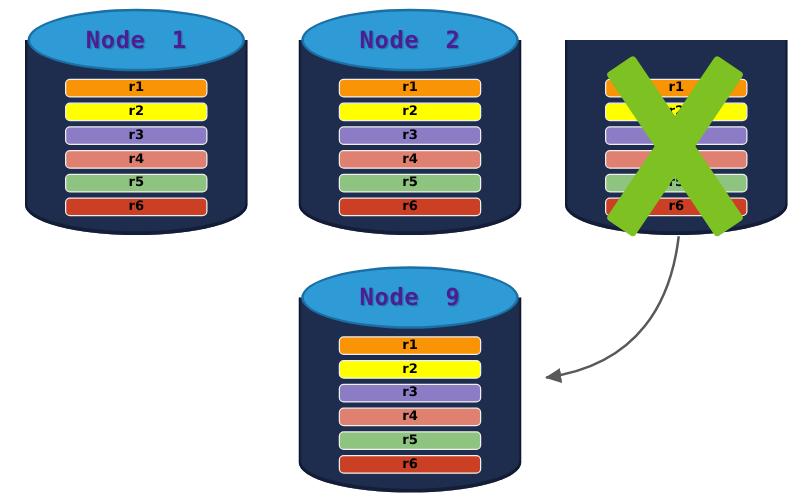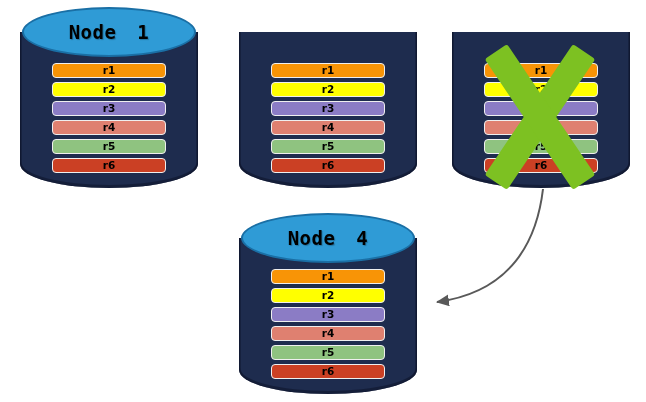--- a/index.html
+++ b/index.html
@@ -22,21 +22,21 @@
   .cyl-top {
     position:absolute; left:2px; right:2px; top:0; height:50px;
     background:#2F9BD6;
     border:2px solid #1A6FA5;
     border-radius:50%;
     box-sizing:border-box;
     display:flex; align-items:center; justify-content:center;
   }
   .node-title {
     font-family:"DejaVu Sans Mono", monospace;
-    font-weight:bold; font-size:19px; color:#000000;
+    font-weight:bold; font-size:19px; color:#4c1d95;
     word-spacing:9px; letter-spacing:0.5px;
     text-shadow:1px 1px 1px rgba(0,0,0,0.25);
     white-space:pre;
   }
   .rows {
     position:absolute; left:32px; top:56px; width:114px;
     display:flex; flex-direction:column; gap:4px;
   }
   .row {
     height:15px; box-sizing:border-box;
@@ -104,20 +104,23 @@
       <div class="row" style="background: rgb(223, 128, 112);">
           <span class="row-label">r4</span>
         </div>
       <div class="row" style="background: rgb(143, 195, 128);">
           <span class="row-label">r5</span>
         </div>
       <div class="row" style="background: rgb(203, 64, 36);">
           <span class="row-label">r6</span>
         </div>
     </div>
+    <div class="cyl-top" style="background: rgb(47, 155, 214);">
+      <span class="node-title">Node 2</span>
+    </div>
   </div>
 
   <div class="node n3">
     <div class="cyl-body" style="background: rgb(30, 44, 78);"></div>
     <div class="rows">
       <div class="row" style="background: rgb(248, 148, 6);">
           <span class="row-label">r1</span>
         </div>
       <div class="row" style="background: rgb(255, 255, 0);">
           <span class="row-label">r2</span>
@@ -157,21 +160,21 @@
           <span class="row-label">r4</span>
         </div>
       <div class="row" style="background: rgb(143, 195, 128);">
           <span class="row-label">r5</span>
         </div>
       <div class="row" style="background: rgb(203, 64, 36);">
           <span class="row-label">r6</span>
         </div>
     </div>
     <div class="cyl-top" style="background: rgb(47, 155, 214);">
-      <span class="node-title">Node 4</span>
+      <span class="node-title">Node 9</span>
     </div>
   </div>
 
   <svg class="arrow-svg" width="646" height="402" viewBox="0 0 646 402">
     <defs>
       <marker id="arrowhead" markerUnits="userSpaceOnUse" markerWidth="16" markerHeight="14" refX="12" refY="6" orient="auto">
         <path d="M0,0 L13,6 L0,12 Z" fill="#595959"></path>
       </marker>
     </defs>
     <path d="M543,189 C537,240 512,292 437,302" fill="none" stroke="#595959" stroke-width="2" marker-end="url(#arrowhead)"></path>

